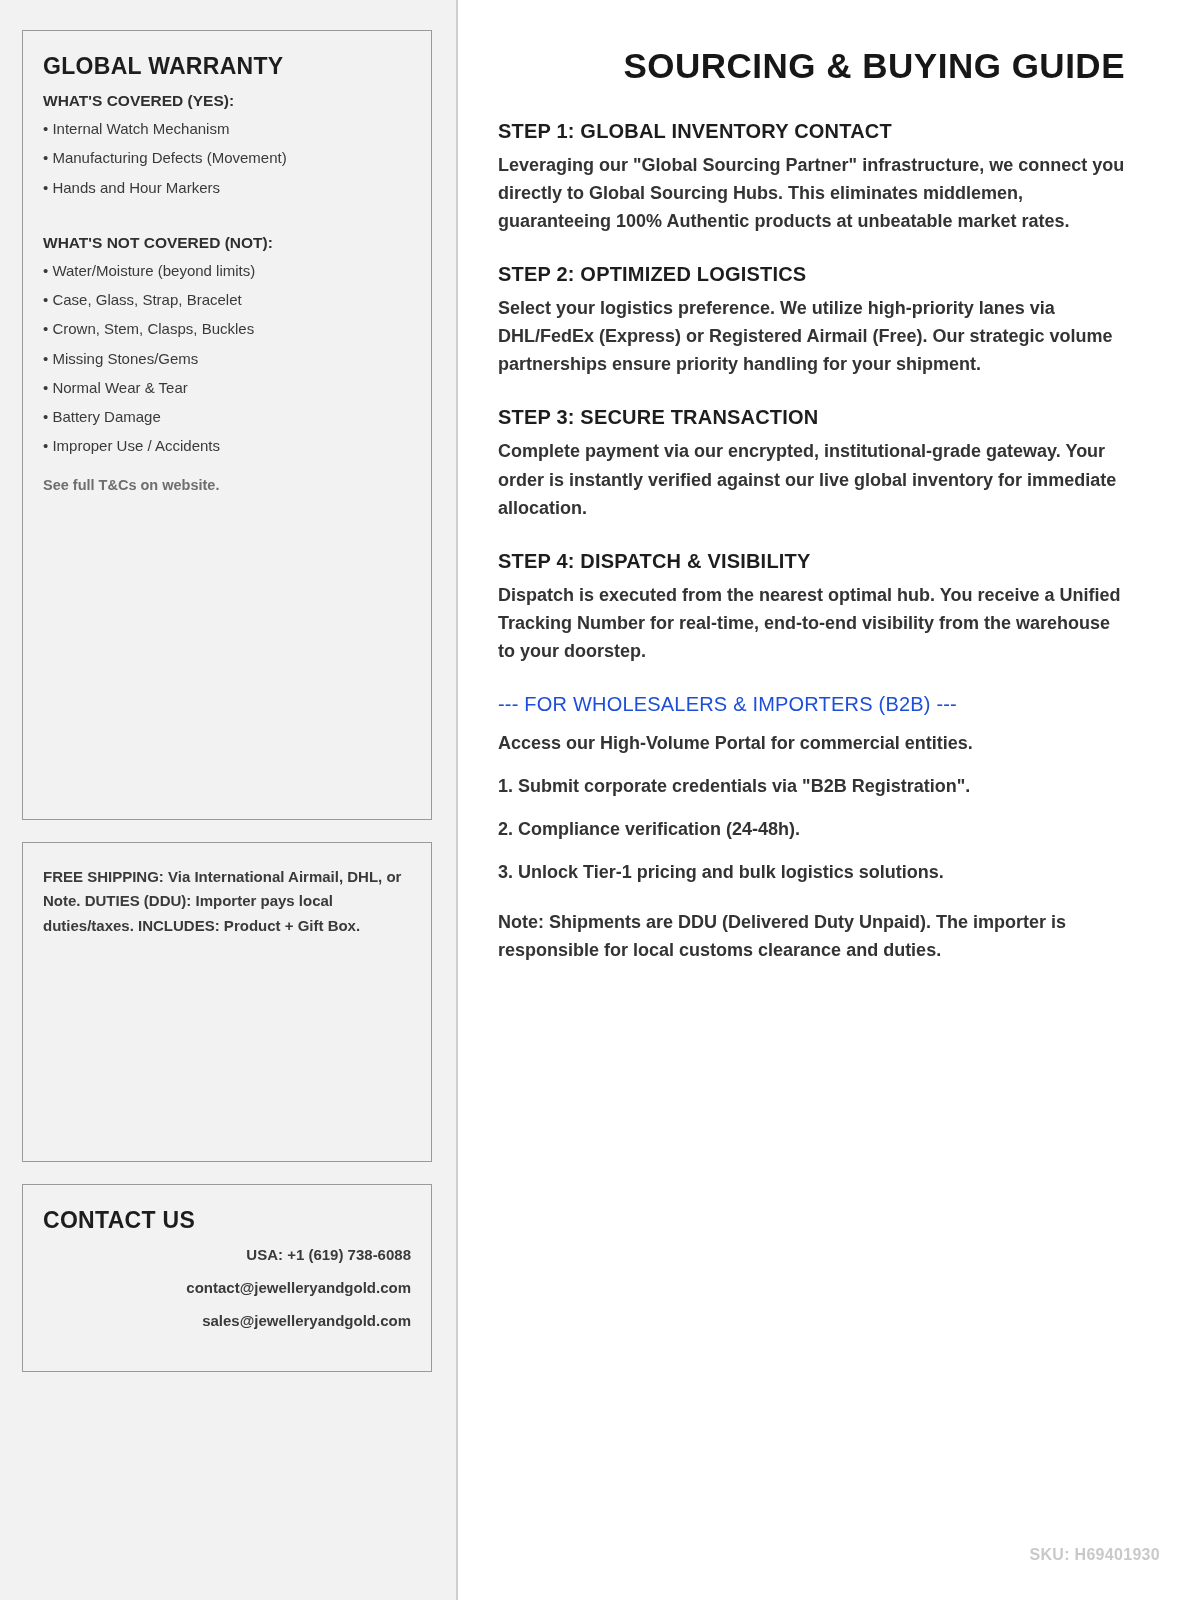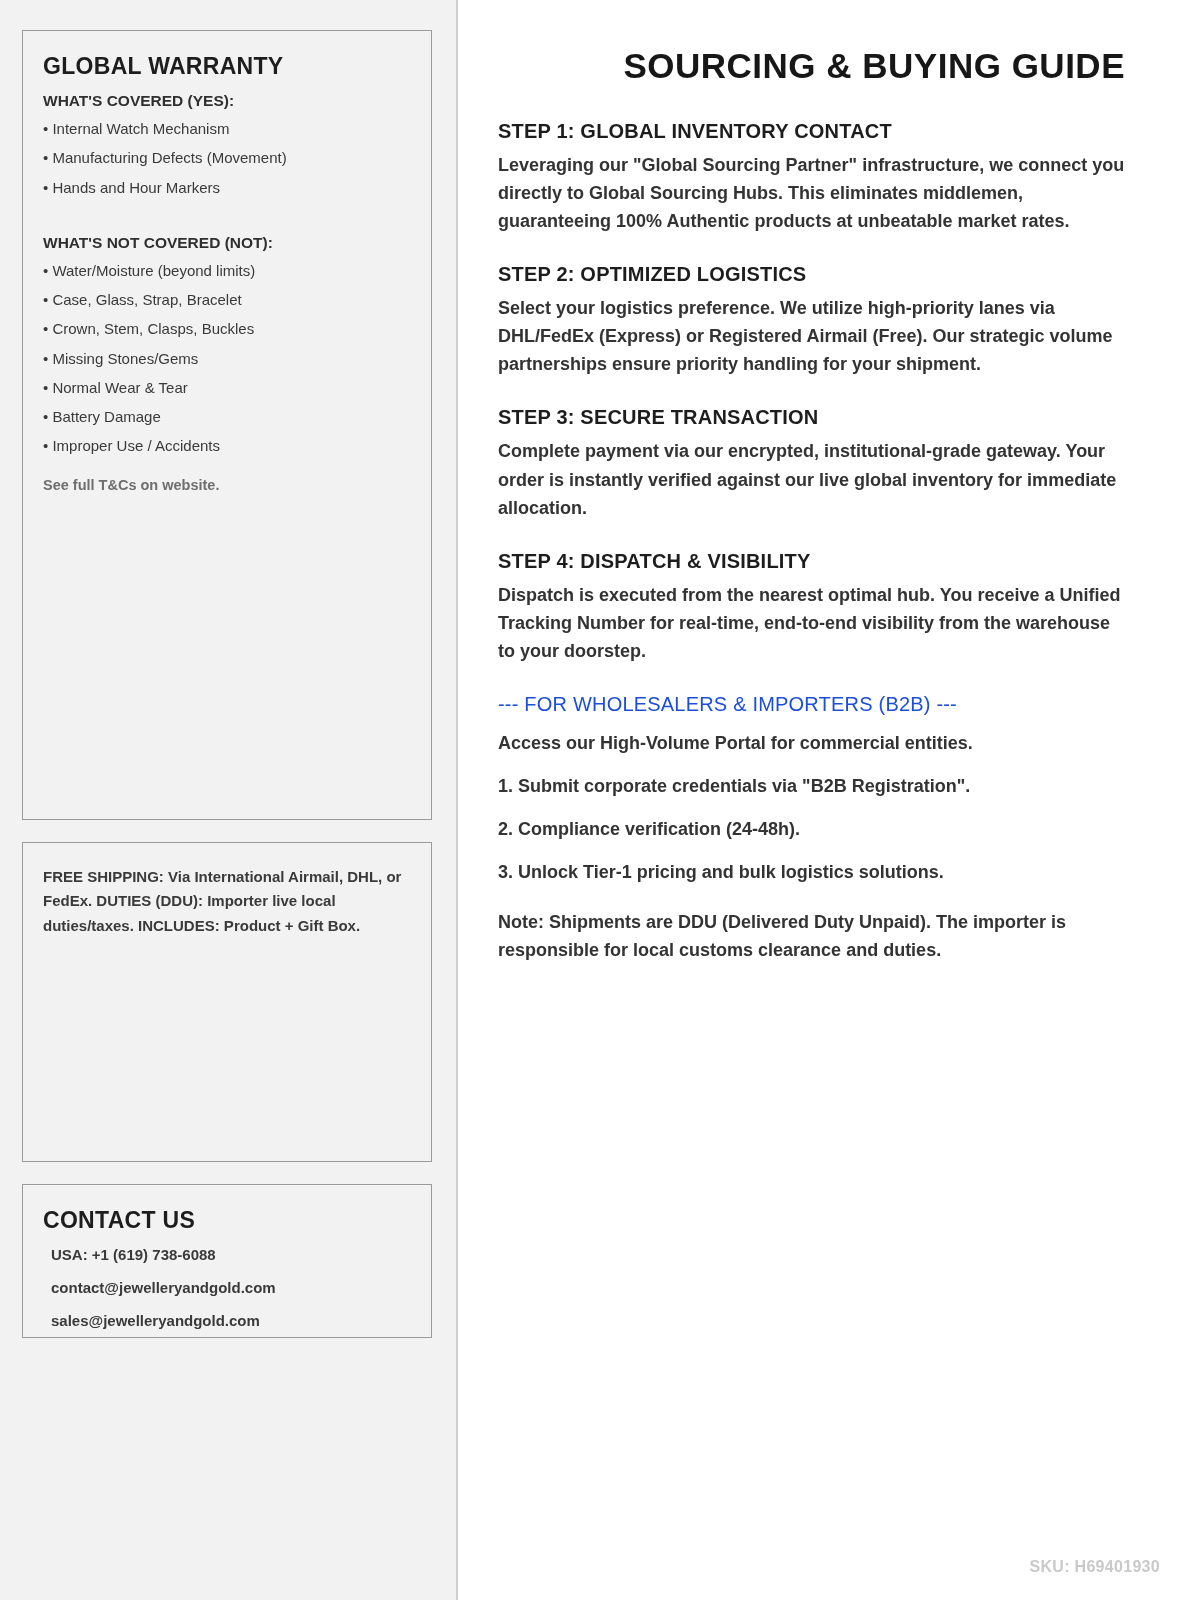--- a/index.html
+++ b/index.html
@@ -37,21 +37,21 @@
     padding: 22px 20px 24px 20px;
     margin-bottom: 22px;
   }
   .panel.warranty {
     height: 790px;
   }
   .panel.terms {
     height: 320px;
   }
   .panel.contact {
-    height: 154px;
+    height: 188px;
   }
   .panel-title {
     font-size: 23px;
     font-weight: bold;
     letter-spacing: 0.3px;
     color: #1d1d1d;
     margin: 0 0 12px 0;
   }
   .sub-head {
     font-size: 15.5px;
@@ -80,20 +80,21 @@
     font-weight: bold;
     color: #3a3a3a;
     line-height: 1.62;
     margin: 0;
   }
   .contact-line {
     font-size: 15px;
     font-weight: bold;
     color: #3a3a3a;
     margin: 0 0 16px 8px;
+    text-align: right;
   }
   .contact-line:last-child {
     margin-bottom: 0;
   }
   
   .right-col {
     flex: 1;
     position: relative;
     box-sizing: border-box;
     padding: 46px 75px 0 40px;
@@ -137,21 +138,21 @@
   .b2b-note {
     font-size: 18px;
     font-weight: bold;
     color: #333333;
     line-height: 1.56;
     margin: 22px 0 0 0;
   }
   .sku {
     position: absolute;
     right: 40px;
-    bottom: 24px;
+    bottom: 36px;
     font-size: 16px;
     font-weight: bold;
     color: #c9c9c9;
     letter-spacing: 0.3px;
   }
 </style>
 </head>
 <body>
 
 <div class="page">
@@ -173,21 +174,21 @@
       <div class="bullet">• Crown, Stem, Clasps, Buckles</div>
       <div class="bullet">• Missing Stones/Gems</div>
       <div class="bullet">• Normal Wear &amp; Tear</div>
       <div class="bullet">• Battery Damage</div>
       <div class="bullet">• Improper Use / Accidents</div>
 
       <div class="note-line">See full T&amp;Cs on website.</div>
     </div>
 
     <div class="panel terms">
-      <p class="terms-body">FREE SHIPPING: Via International Airmail, DHL, or FedEx.  DUTIES (DDU): Importer live local duties/taxes.  INCLUDES: Product + Gift Box.</p>
+      <p class="terms-body">FREE SHIPPING: Via International Airmail, DHL, or Note.  DUTIES (DDU): Importer pays local duties/taxes.  INCLUDES: Product + Gift Box.</p>
     </div>
 
     <div class="panel contact">
       <div class="panel-title">CONTACT US</div>
       <div class="contact-line">USA: +1 (619) 738-6088</div>
       <div class="contact-line">contact@jewelleryandgold.com</div>
       <div class="contact-line">sales@jewelleryandgold.com</div>
     </div>
 
   </div>

